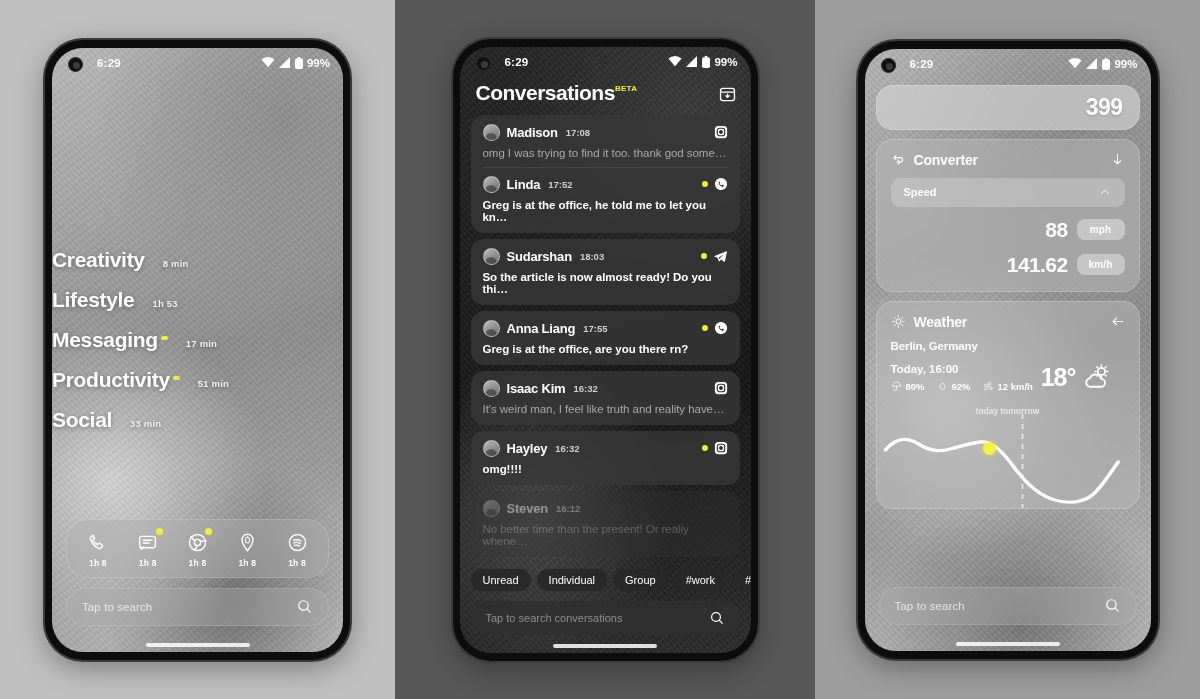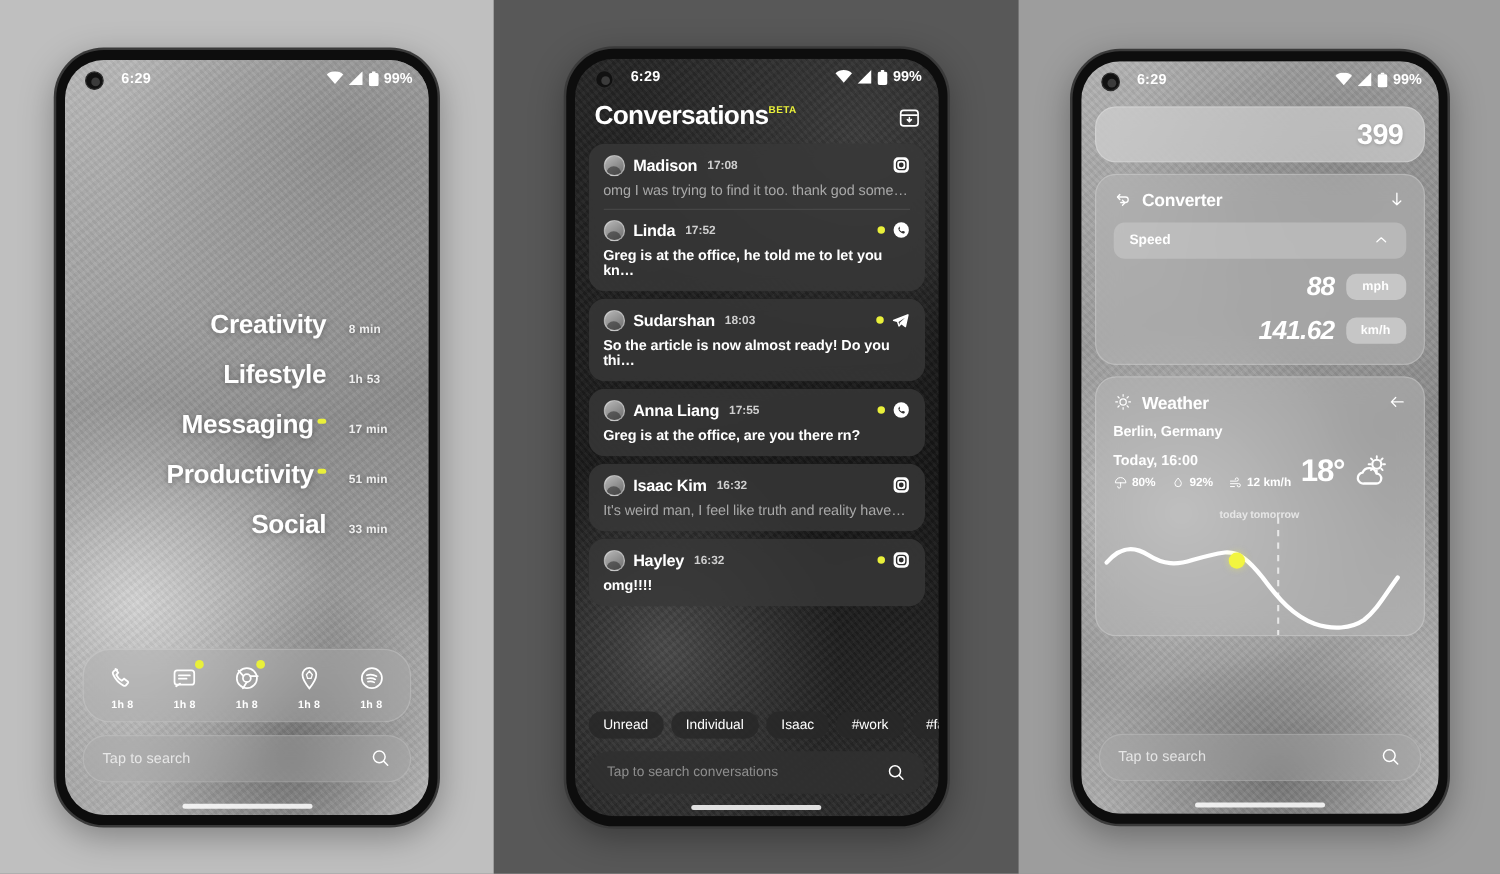--- a/index.html
+++ b/index.html
@@ -103,21 +103,21 @@
   .status-right { margin-left:auto; display:flex; align-items:center; gap:4px; }
   .batt-pct { font-size:11.5px; font-weight:700; }
   .st-light { color:#fff; }
   .st-light .ico-fill { fill:#fff; }
 
   
   .cat-list {
     position:absolute; left:0; right:0; top:200px; z-index:4;
     display:flex; flex-direction:column; gap:16px;
   }
-  .cat-row { display:flex; align-items:baseline; justify-content:flex-end; padding-right:18px;padding-left:20px; }
+  .cat-row { display:flex; align-items:baseline; padding-right:18px; }
   .cat-name {
     color:#fff; font-weight:700; font-size:21px; letter-spacing:-.3px;
     text-shadow:0 1px 5px rgba(0,0,0,.35);
     position:relative;
   }
   .cat-dot {
     display:inline-block; width:7px; height:4px; border-radius:2px;
     background:#e9f03a; margin-left:3px; vertical-align:7px;
   }
   .cat-time {
@@ -236,21 +236,21 @@
   .w-head { display:flex; align-items:center; gap:8px; }
   .w-title { color:#fff; font-size:14px; font-weight:700; letter-spacing:-.2px; }
   .w-head-act { margin-left:auto; }
   .select-row {
     margin-top:10px; height:29px; border-radius:9px;
     background:rgba(215,215,215,.40);
     display:flex; align-items:center; padding:0 13px;
   }
   .select-label { color:#fff; font-size:11px; font-weight:600; }
   .unit-row { display:flex; align-items:center; justify-content:flex-end; gap:9px; margin-top:11px; }
-  .unit-val { color:#fff; font-size:21px; font-weight:700; letter-spacing:-.6px;font-style:italic; }
+  .unit-val { color:#fff; font-size:21px; font-weight:700; letter-spacing:-.6px; }
   .unit-pill {
     background:rgba(225,225,225,.55); color:#fff;
     font-size:10px; font-weight:700; letter-spacing:.1px;
     padding:5px 11px; border-radius:8px; min-width:48px; text-align:center;
   }
 
   .weather-card { padding:12px 14px 0; overflow:hidden; }
   .w-loc { color:#fff; font-size:11.5px; font-weight:700; margin-top:10px; letter-spacing:-.1px; }
   .w-today { color:#fff; font-size:11.5px; font-weight:700; margin-top:11px; }
   .w-stats { display:flex; align-items:center; gap:12px; margin-top:6px; }
@@ -499,26 +499,34 @@
               <svg class="ico" width="14" height="14" viewBox="0 0 24 24">
                   <rect x="1.5" y="1.5" width="21" height="21" rx="6" fill="#fff"></rect>
                   <rect x="5.6" y="5.6" width="12.8" height="12.8" rx="4" fill="none" stroke="#2b2b2b" stroke-width="1.9"></rect>
                   <circle cx="12" cy="12" r="3.3" fill="#2b2b2b"></circle>
                 </svg>
             </span>
           </div>
           <div class="conv-msg unread">omg!!!!</div>
         </div>
 
+        <div class="conv-card faded">
+          <div class="conv-row">
+            <span class="avatar"></span>
+            <span class="conv-name">Steven</span>
+            <span class="conv-time">16:12</span>
+          </div>
+          <div class="conv-msg read">No better time than the present! Or really whene…</div>
+        </div>
       </div>
 
       <div class="chips">
         <span class="chip">Unread</span>
         <span class="chip">Individual</span>
-        <span class="chip">Isaac</span>
+        <span class="chip">Group</span>
         <span class="chip">#work</span>
         <span class="chip">#fam</span>
       </div>
 
       <div class="searchbar-2">
         <span class="ph">Tap to search conversations</span>
         <svg class="ico sico" width="16" height="16" viewBox="0 0 24 24" style="margin-left:auto">
             <circle cx="10.5" cy="10.5" r="6.6" fill="none" stroke="#fff" stroke-width="1.8"></circle>
             <path d="m15.4 15.4 4.6 4.6" stroke="#fff" stroke-width="1.8" stroke-linecap="round"></path>
           </svg>

